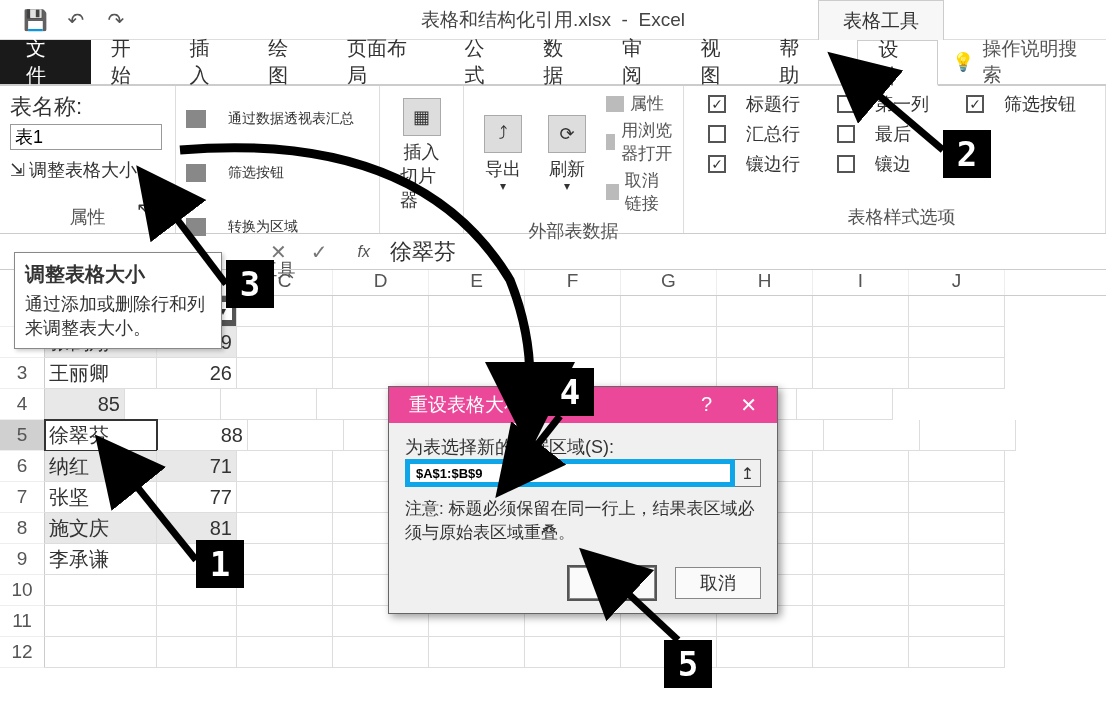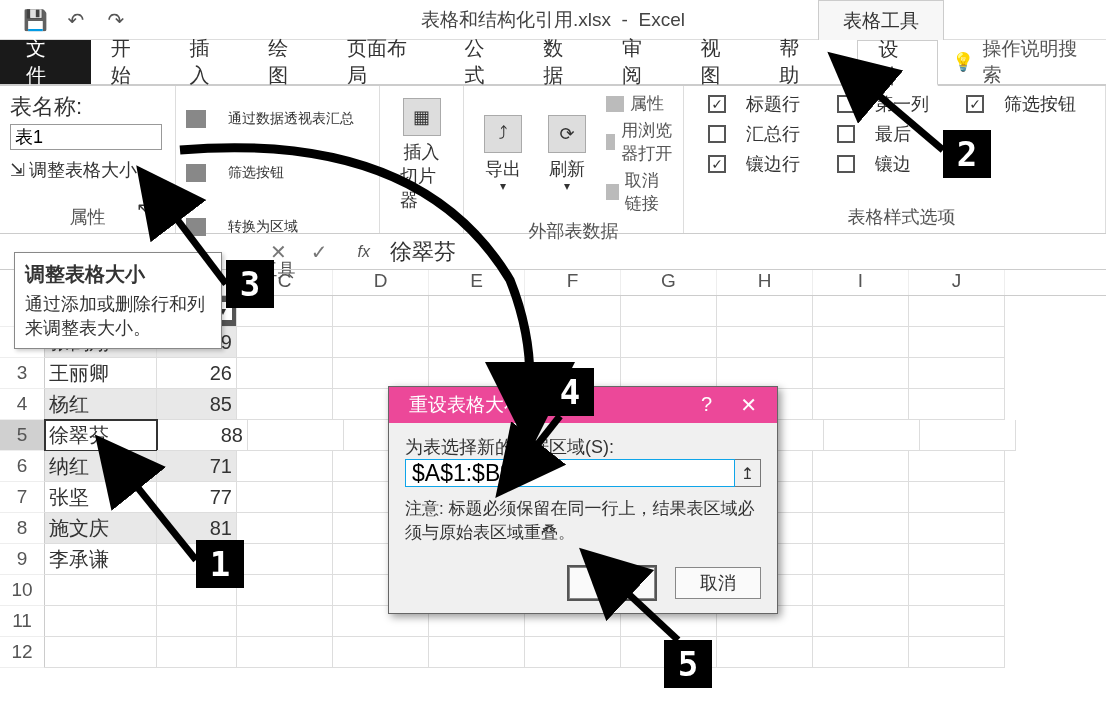--- a/index.html
+++ b/index.html
@@ -57,21 +57,21 @@
 .sel-cell { outline:2px solid #333; outline-offset:-1px; }
 .band { background:#e8e8e8; }
 .tooltip { position:absolute; left:14px; top:252px; width:208px; background:#fff; border:1px solid #888; padding:8px 10px; font-size:18px; box-shadow:2px 2px 4px rgba(0,0,0,.2); z-index:5; }
 .tooltip .tt-title { font-weight:bold; font-size:20px; margin-bottom:4px; }
 .dialog { position:absolute; left:388px; top:386px; width:390px; background:#f0f0f0; border:1px solid #666; box-shadow:3px 3px 8px rgba(0,0,0,.4); z-index:10; }
 .dlg-title { background:#ec4899; color:#fff; height:36px; display:flex; align-items:center; padding:0 20px; font-size:19px; }
 .dlg-title .dlg-x { margin-left:auto; display:flex; gap:28px; font-size:20px; }
 .dlg-body { padding:12px 16px; font-size:18px; }
 .dlg-body .range-lbl { }
 .dlg-body .range-input { display:flex; align-items:center; }
-.dlg-body input { flex:1; height:28px; border:1px solid #0ea5e9; font-size:23px; padding:0 6px; font-weight:normal; }
+.dlg-body input { flex:1; height:28px; border:5px solid #0ea5e9; font-size:13px; padding:0 6px; font-weight:bold; }
 .dlg-body .pick { width:26px; height:28px; border:1px solid #777; border-left:none; display:flex; align-items:center; justify-content:center; font-size:16px; }
 .dlg-note { margin-top:10px; font-size:17px; line-height:1.4; }
 .dlg-btns { display:flex; justify-content:flex-end; gap:20px; padding:10px 16px 14px; }
 .dlg-btn { width:86px; height:32px; border:1px solid #888; background:#fafafa; font-size:18px; display:flex; align-items:center; justify-content:center; cursor:pointer; }
 .dlg-btn.primary { outline:2px solid #555; }
 .callout { position:absolute; background:#000; color:#fff; font-family:monospace; font-size:34px; font-weight:bold; width:48px; height:48px; display:flex; align-items:center; justify-content:center; z-index:20; }
 .arrow-svg { position:absolute; z-index:15; }
 .cursor-ic { position:absolute; left:136px; top:198px; font-size:18px; z-index:6; }
 </style>
 </head>
@@ -271,21 +271,20 @@
         <div class="cell"></div>
         <div class="cell"></div>
         <div class="cell"></div>
         <div class="cell"></div>
         <div class="cell"></div>
         <div class="cell"></div>
         <div class="cell"></div>
       </div>
       <div class="row-line">
         <div class="row-h ">4</div>
-    <div class="cell band " style="width:112px">杨红</div>
     <div class="cell right band" style="width:80px">85</div>
         <div class="cell"></div>
         <div class="cell"></div>
         <div class="cell"></div>
         <div class="cell"></div>
         <div class="cell"></div>
         <div class="cell"></div>
         <div class="cell"></div>
         <div class="cell"></div>
       </div>

